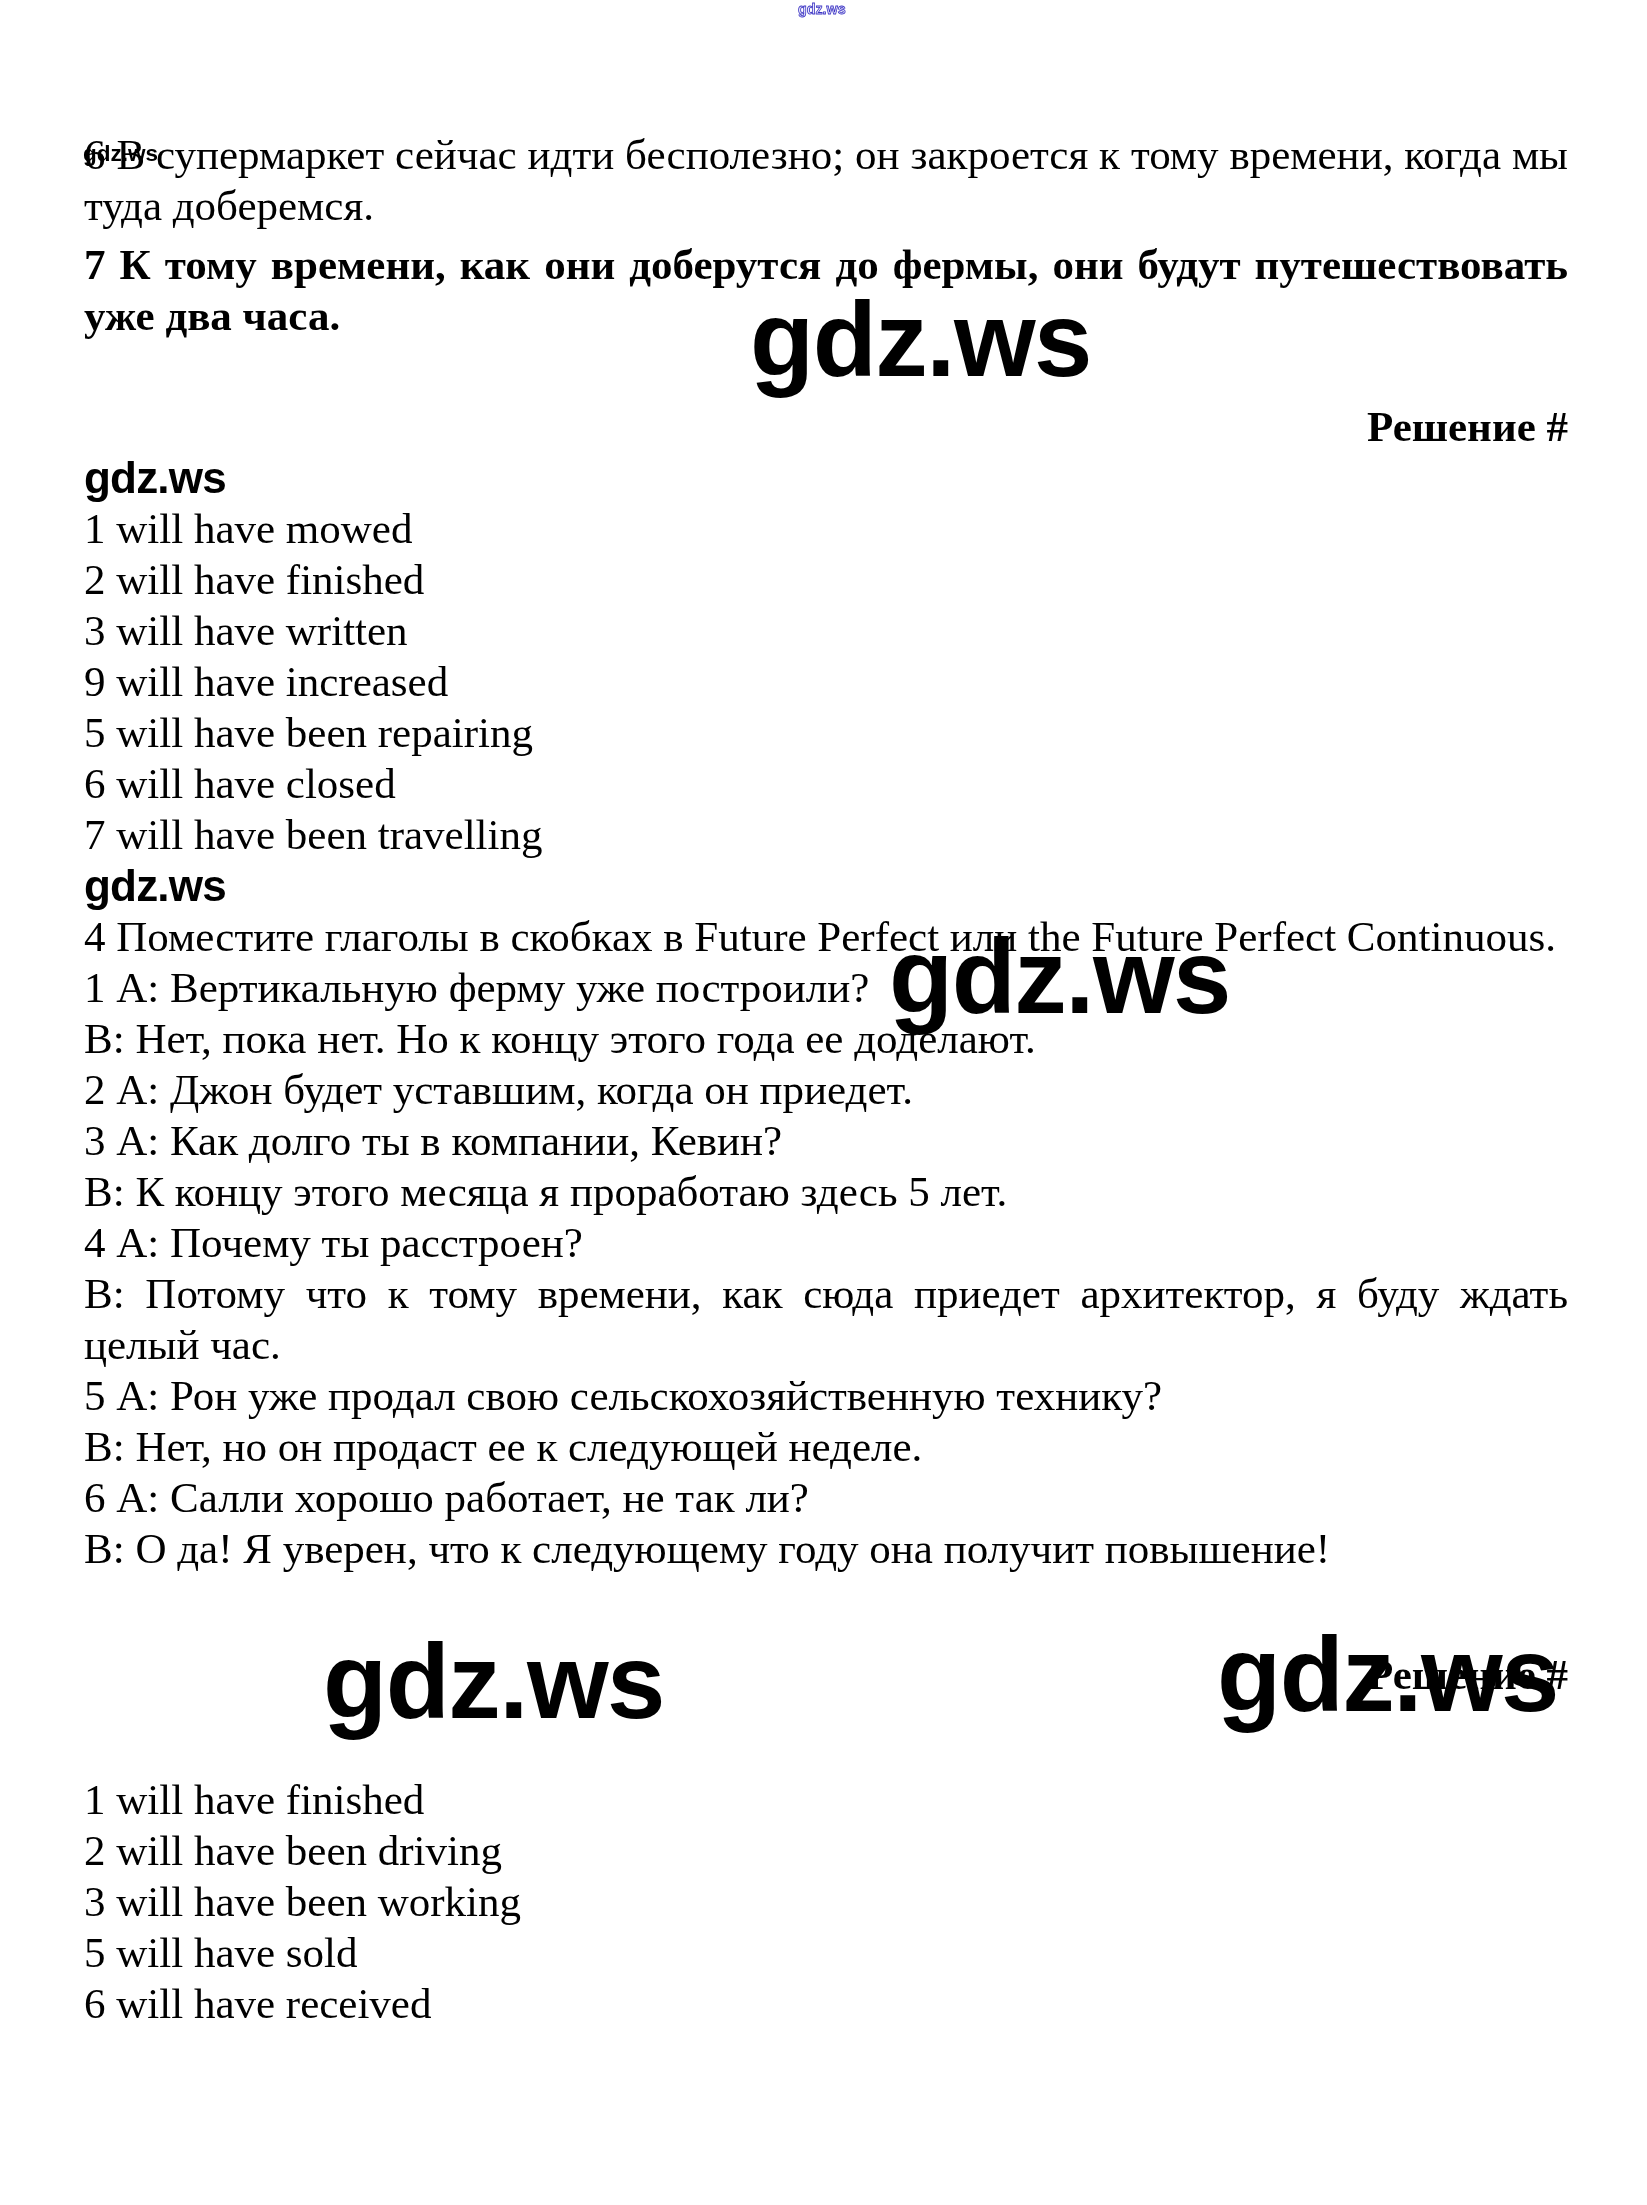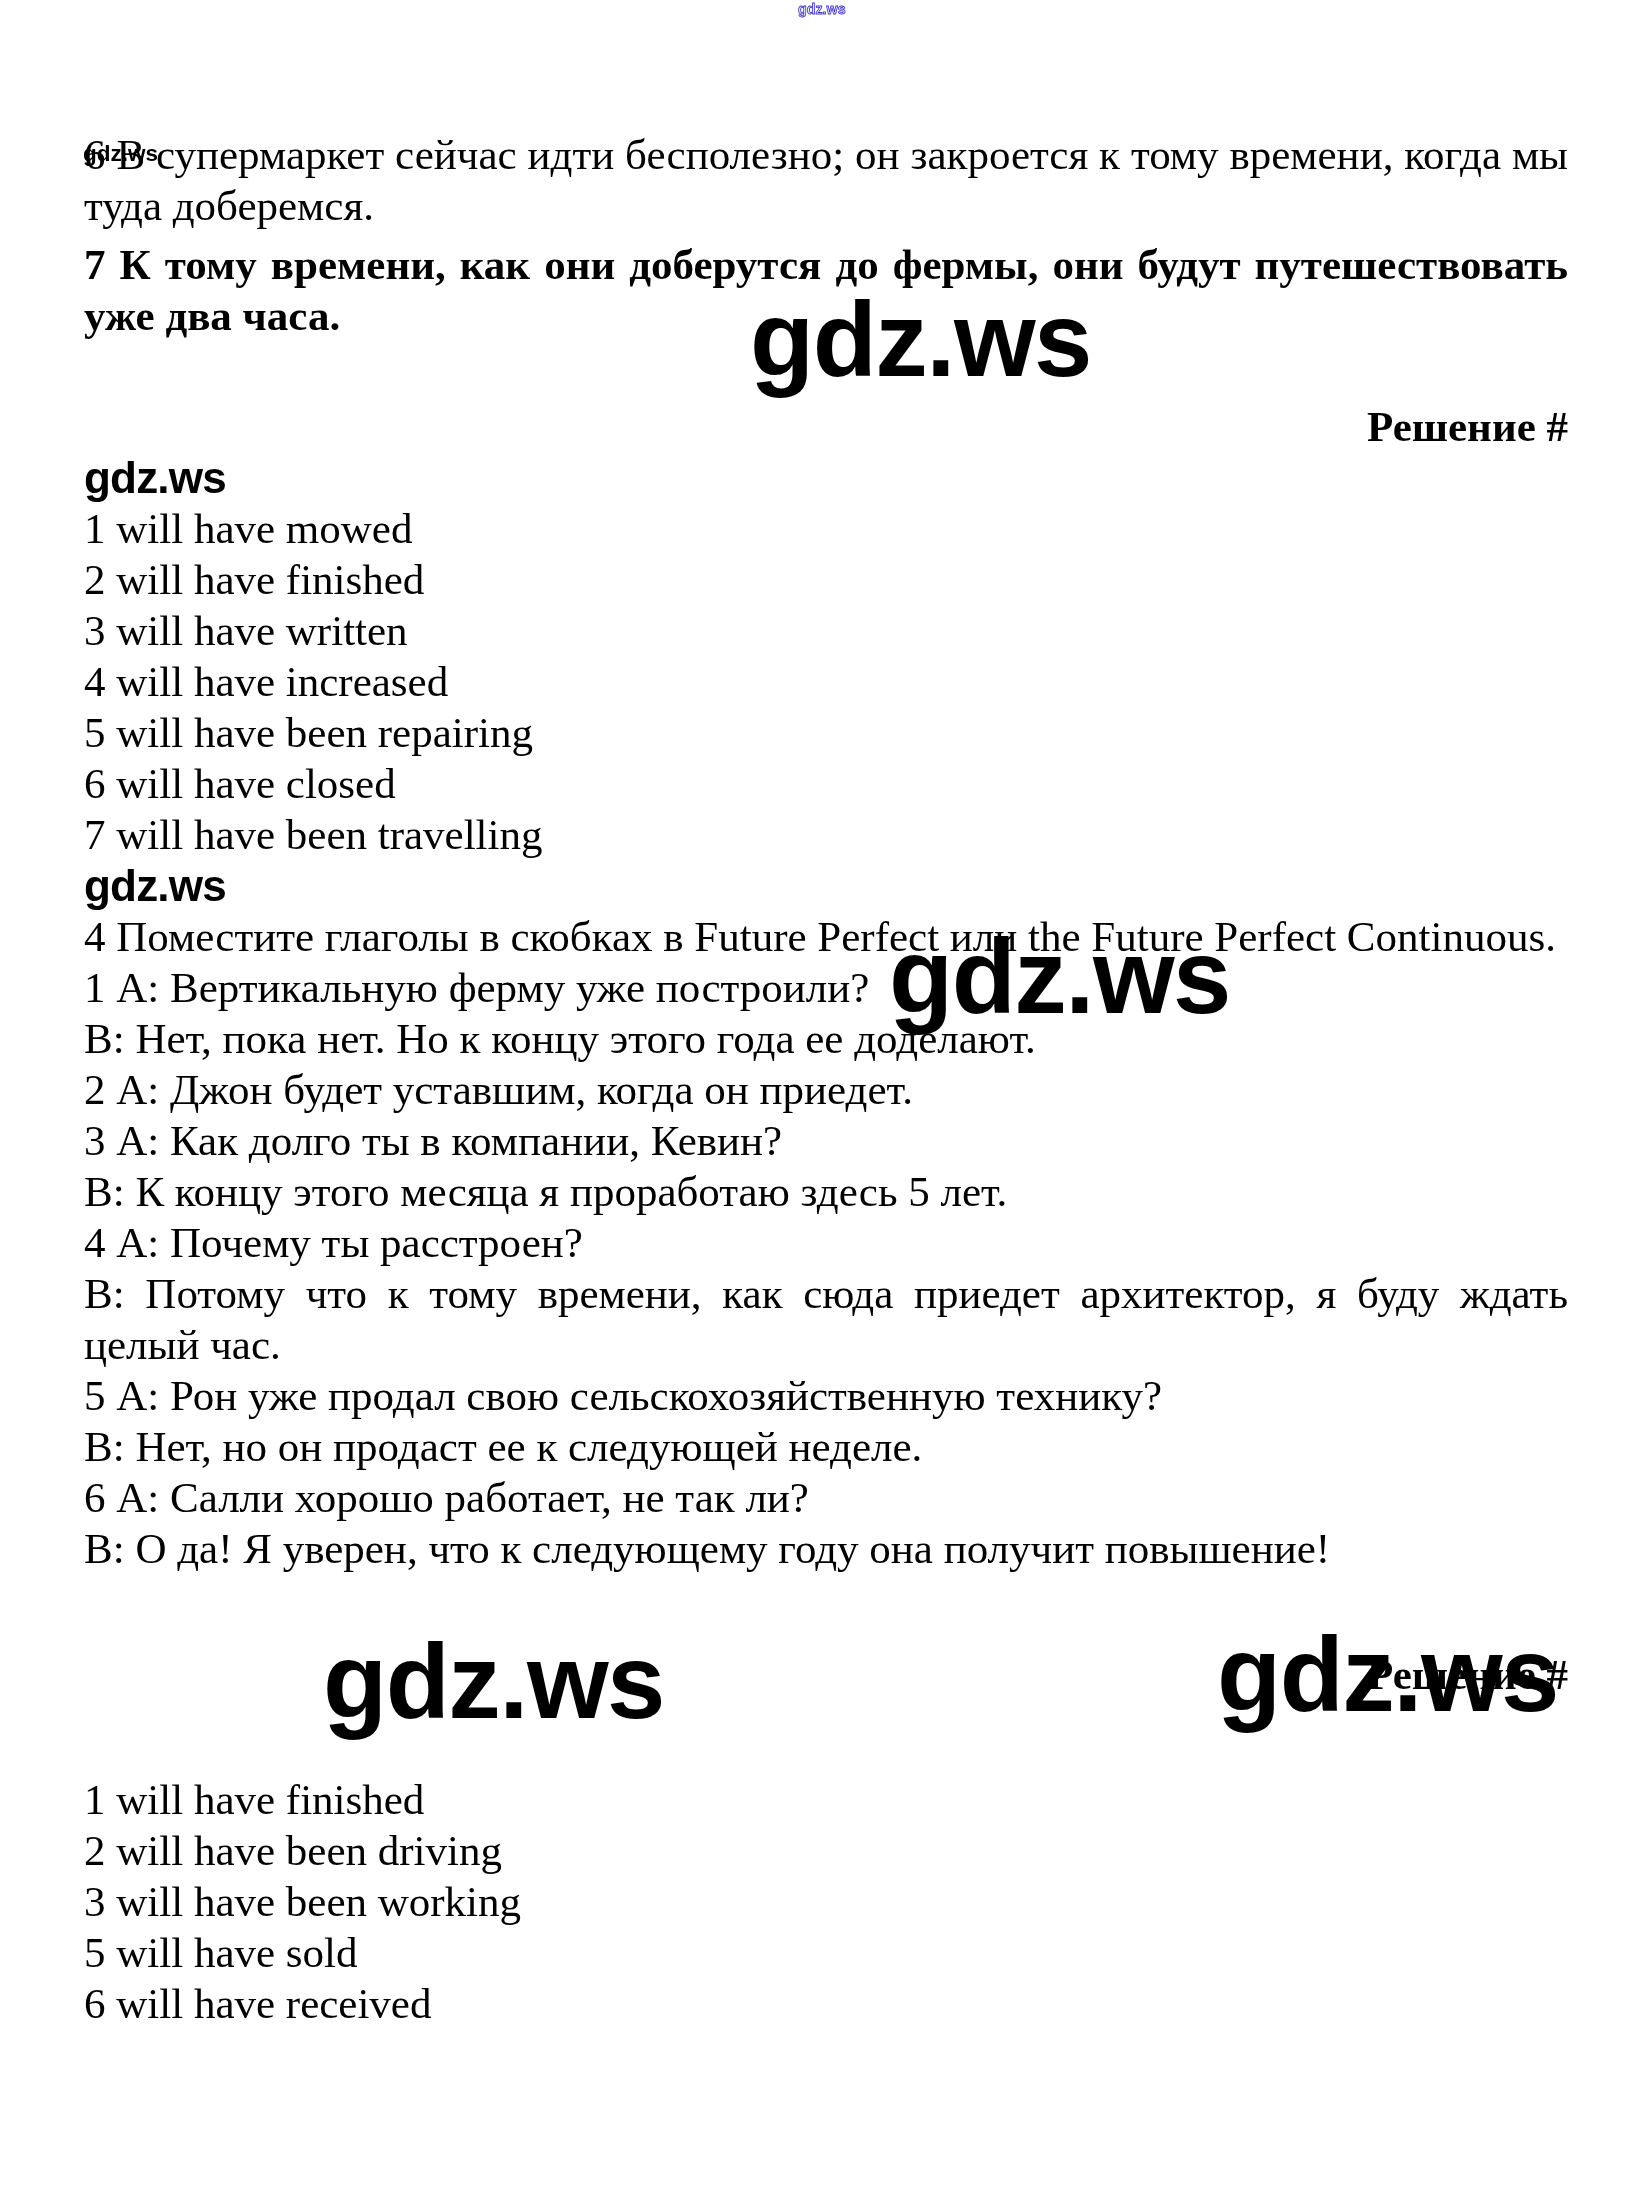--- a/index.html
+++ b/index.html
@@ -77,21 +77,21 @@
   <div class="wm wm-big wm-big-4">gdz.ws</div>
 
   <div class="flow" id="flow">
       <div class="para justify">6 В супермаркет сейчас идти бесполезно; он закроется к тому времени, когда мы туда доберемся.</div>
       <div class="para justify gap-sm">7 К тому времени, как они доберутся до фермы, они будут путешествовать уже два часа.</div>
       <div class="para heading gap-h1">Решение #</div>
       <div class="para wm-line">gdz.ws</div>
       <div class="para">1 will have mowed</div>
       <div class="para">2 will have finished</div>
       <div class="para">3 will have written</div>
-      <div class="para">4 will have increased</div>
+      <div class="para">9 will have increased</div>
       <div class="para">5 will have been repairing</div>
       <div class="para">6 will have closed</div>
       <div class="para">7 will have been travelling</div>
       <div class="para wm-line">gdz.ws</div>
       <div class="para justify">4 Поместите глаголы в скобках в Future Perfect или the Future Perfect Continuous.</div>
       <div class="para">1 А: Вертикальную ферму уже построили?</div>
       <div class="para">В: Нет, пока нет. Но к концу этого года ее доделают.</div>
       <div class="para">2 А: Джон будет уставшим, когда он приедет.</div>
       <div class="para">3 А: Как долго ты в компании, Кевин?</div>
       <div class="para">В: К концу этого месяца я проработаю здесь 5 лет.</div>

